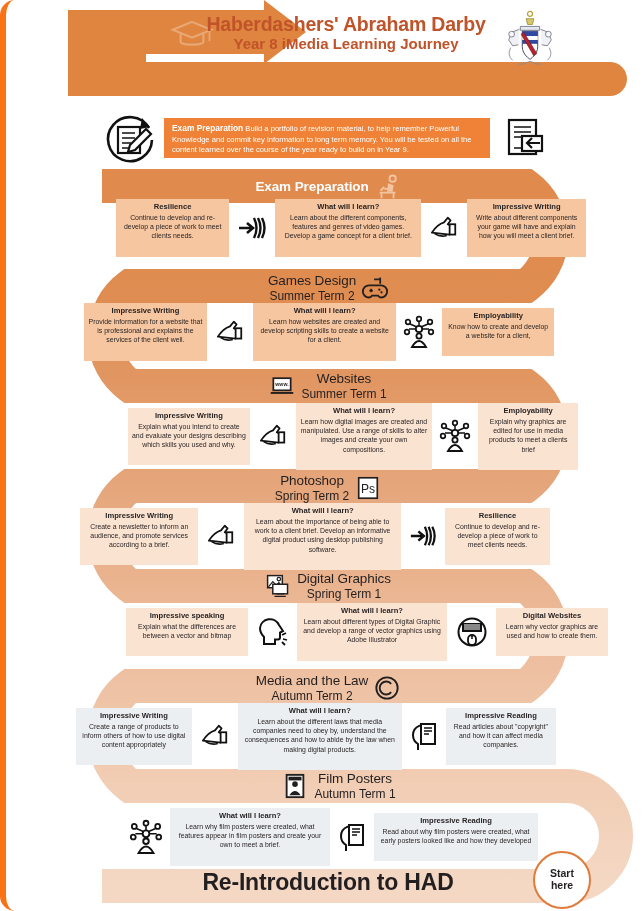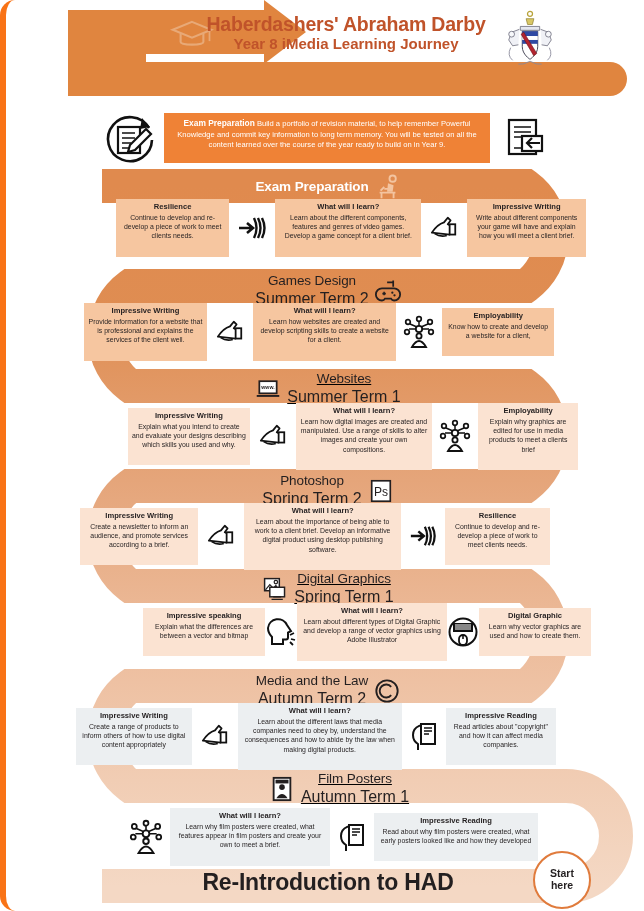--- a/index.html
+++ b/index.html
@@ -19,36 +19,36 @@
   .hdr-t1{font-size:19.5px;letter-spacing:-.2px;}
   .hdr-t2{font-size:15px;}
   .hdr-way{position:absolute;left:190px;top:62px;width:300px;text-align:center;
            color:#ffffff;font-size:21px;z-index:4;white-space:nowrap;}
   .crest{position:absolute;left:495px;top:8px;width:58px;height:62px;}
 
   
   .examrow{position:absolute;left:96px;top:107px;width:450px;height:62px;z-index:3;
            display:flex;align-items:center;gap:6px;}
   .exam-ic{width:56px;height:56px;flex:0 0 56px;}
-  .exam-box{flex:1 1 auto;background:#ef8236;color:#ffffff;padding:5px 8px 12px;
-            text-align:center;font-size:7.6px;line-height:1.37;}
+  .exam-box{flex:1 1 auto;background:#ef8236;color:#ffffff;padding:5px 8px 2px;
+            font-size:7.6px;line-height:1.37;}
   .exam-box .eb-t{font-weight:bold;font-size:8.4px;margin-bottom:1px;}
 
   
   .sect{position:absolute;z-index:3;width:644px;text-align:center;
         pointer-events:none;}
   .sect-inner{display:inline-flex;align-items:center;gap:6px;
               justify-content:center;}
   .sect-txt{text-align:center;line-height:1.2;}
   .sect-name{font-size:13.5px;letter-spacing:-.1px;}
-  .sect-term{font-size:16px;}
+  .sect-term{font-size:12px;}
   .sect.dark .sect-txt{color:#231f20;}
   .sect.light .sect-txt{color:#ffffff;font-weight:bold;}
   .sect .sect-ic{width:26px;height:26px;flex:0 0 26px;}
-  .sect.ic-left .sect-inner{flex-direction:row-reverse;text-decoration:underline;}
+  .sect.ic-left .sect-inner{flex-direction:row-reverse;}
 
   
   .row{position:absolute;z-index:3;display:flex;align-items:center;
        justify-content:center;}
   .card{box-sizing:border-box;padding:3px 4px 16px;text-align:center;
         font-size:6.9px;line-height:1.33;color:#231f20;}
   .card .c-t{font-weight:bold;font-size:7.6px;margin-bottom:1px;display:block;}
   .tone-orange .card{background:#f6c6a0;}
   .tone-peach  .card{background:#fbe3d2;}
   .tone-grey   .card{background:#eceff1;}
@@ -373,21 +373,21 @@
         <path d="M2 15 h12 M10 10 l6 5 l-6 5" fill="none" stroke="#111" stroke-width="2.6"></path>
         <path d="M17 5 q5 10 0 20 M21 5 q5 10 0 20 M25 5 q5 10 0 20" fill="none" stroke="#111" stroke-width="2.4"></path>
       </svg>
     </span>
     <div class="card" style="width:110px;">
       <span class="c-t">Resilience</span>
       <span>Continue to develop and re-develop a piece of work to meet clients needs.</span>
     </div>
   </div>
 
-  <div class="row tone-peach" style="left:120px;top:603px;width:482px;gap:1px;">
+  <div class="row tone-peach" style="left:120px;top:603px;width:482px;gap:1px;justify-content:space-between;">
     <div class="card" style="width:122px;">
       <span class="c-t">Impressive speaking</span>
       <span>Explain what the differences are between a vector and bitmap</span>
     </div>
     <span class="mid-ic">
       <svg width="30" height="32" viewBox="0 0 30 32">
         <path d="M6 28 v-7 q-4 -4 -4 -9 A10 10 0 0 1 21 9 l4 6 l-3 1.5 v5 q0 2 -2 2 h-3 v4.5 Z" fill="#fff" stroke="#111" stroke-width="2"></path>
         <path d="M24 19 l4 -2 M25 23 l4 1 M24 26 l3 3" stroke="#111" stroke-width="1.8"></path>
       </svg>
     </span>
@@ -398,21 +398,21 @@
     <span class="mid-ic">
       <svg width="30" height="32" viewBox="0 0 30 32">
         <circle cx="15" cy="16" r="13.5" fill="none" stroke="#111" stroke-width="2"></circle>
         <rect x="5" y="7" width="20" height="9" fill="#111"></rect>
         <path d="M7 9 h16 M7 11 h16 M7 13 h16" stroke="#fff" stroke-width="1"></path>
         <rect x="11" y="19" width="8" height="10" rx="4" fill="#fff" stroke="#111" stroke-width="1.8"></rect>
         <path d="M15 19 v4" stroke="#111" stroke-width="1.6"></path>
       </svg>
     </span>
     <div class="card" style="width:112px;">
-      <span class="c-t">Digital Graphic</span>
+      <span class="c-t">Digital Websites</span>
       <span>Learn why vector graphics are used and how to create them.</span>
     </div>
   </div>
 
   <div class="row tone-grey" style="left:70px;top:703px;width:480px;gap:8px;">
     <div class="card" style="width:124px;">
       <span class="c-t">Impressive Writing</span>
       <span>Create a range of products to inform others of how to use digital content appropriately</span>
     </div>
     <span class="mid-ic">

